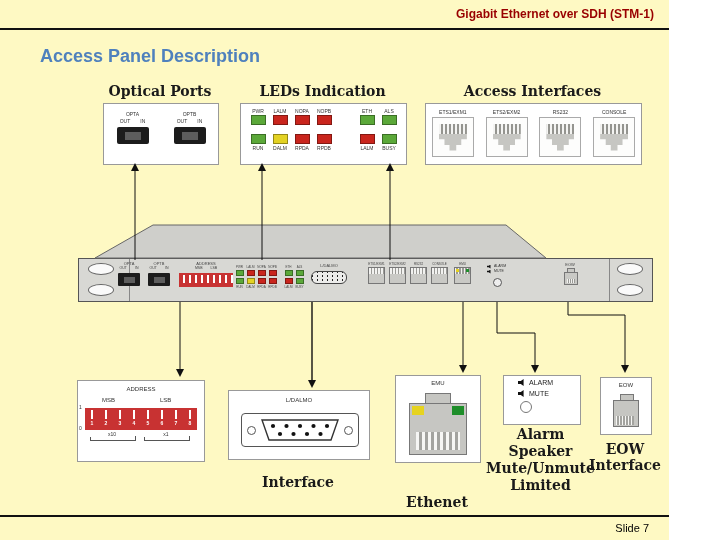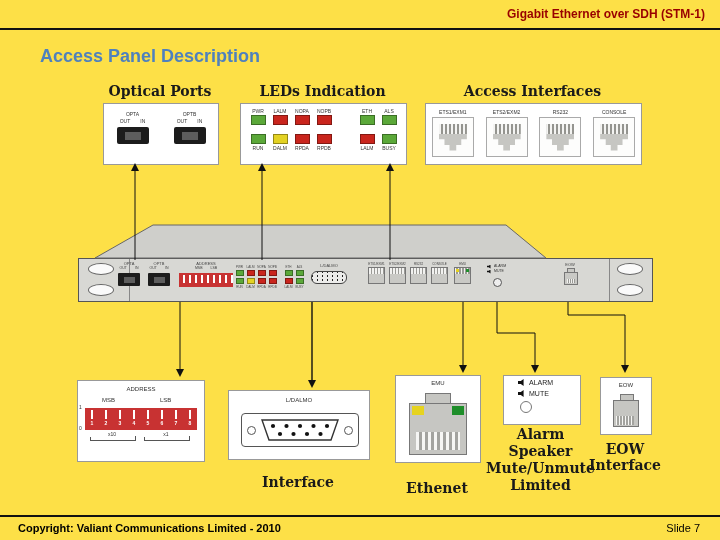--- a/index.html
+++ b/index.html
@@ -1,16 +1,16 @@
 <!DOCTYPE html>
 <html><head>
 <meta charset="utf-8">
 <style>
   html,body{margin:0;padding:0;background:#fff;}
-  #slide{position:relative;width:720px;height:540px;background:#fde047;overflow:hidden;
+  #slide{position:relative;width:669px;height:540px;background:#fef9c3;overflow:hidden;
          font-family:"Liberation Sans",sans-serif;}
 
   
   .hdr-title{position:absolute;top:7px;right:15px;font-size:12px;font-weight:bold;color:#990000;}
   .hdr-rule{position:absolute;top:28px;left:0;width:720px;height:2px;background:#111;}
   .page-title{position:absolute;top:46px;left:40px;font-size:18px;font-weight:bold;color:#4F81BD;}
   .ftr-rule{position:absolute;top:515px;left:0;width:720px;height:2px;background:#111;}
   .ftr-copy{position:absolute;top:522px;left:18px;font-size:11px;font-weight:bold;color:#000;}
   .ftr-slide{position:absolute;top:522px;right:20px;font-size:11px;color:#000;}
 
@@ -470,21 +470,21 @@
   <div class="panel-box" style="left:395px;top:375px;width:84px;height:86px;">
     <div class="as-label" style="left:0;right:0;top:4px;text-align:center;">EMU</div>
     <div class="big-jack">
       <span class="bj-tab"></span>
       <span class="bj-body"></span>
       <span class="bj-led" id="emu-led-y" style="left: 3px; background: rgb(230, 211, 31);"></span>
       <span class="bj-led" id="emu-led-g" style="right: 3px; background: rgb(30, 142, 42);"></span>
       <span class="bj-pins"></span>
     </div>
   </div>
-  <div class="caption" style="left:377px;top:480px;width:120px;">
+  <div class="caption" style="left:377px;top:494px;width:120px;">
     <div>Ethenet</div>
   </div>
 
   <div class="panel-box" style="left:503px;top:375px;width:76px;height:48px;">
     <div class="al-row">
         <span class="al-spk"></span>
         <span>ALARM</span>
       </div>
     <div class="al-row">
         <span class="al-spk"></span>
@@ -506,15 +506,14 @@
         <span class="ej-body"></span>
         <span class="ej-pins"></span>
     </div>
   </div>
   <div class="caption" style="left:583px;top:441px;width:84px;">
     <div>EOW</div>
     <div>Interface</div>
   </div>
 
   <div class="ftr-rule"></div>
-  <div class="ftr-copy">Copyright: Valiant Communications Limited - 2010</div>
   <div class="ftr-slide">Slide 7</div>
 </div>
 
 </body></html>

